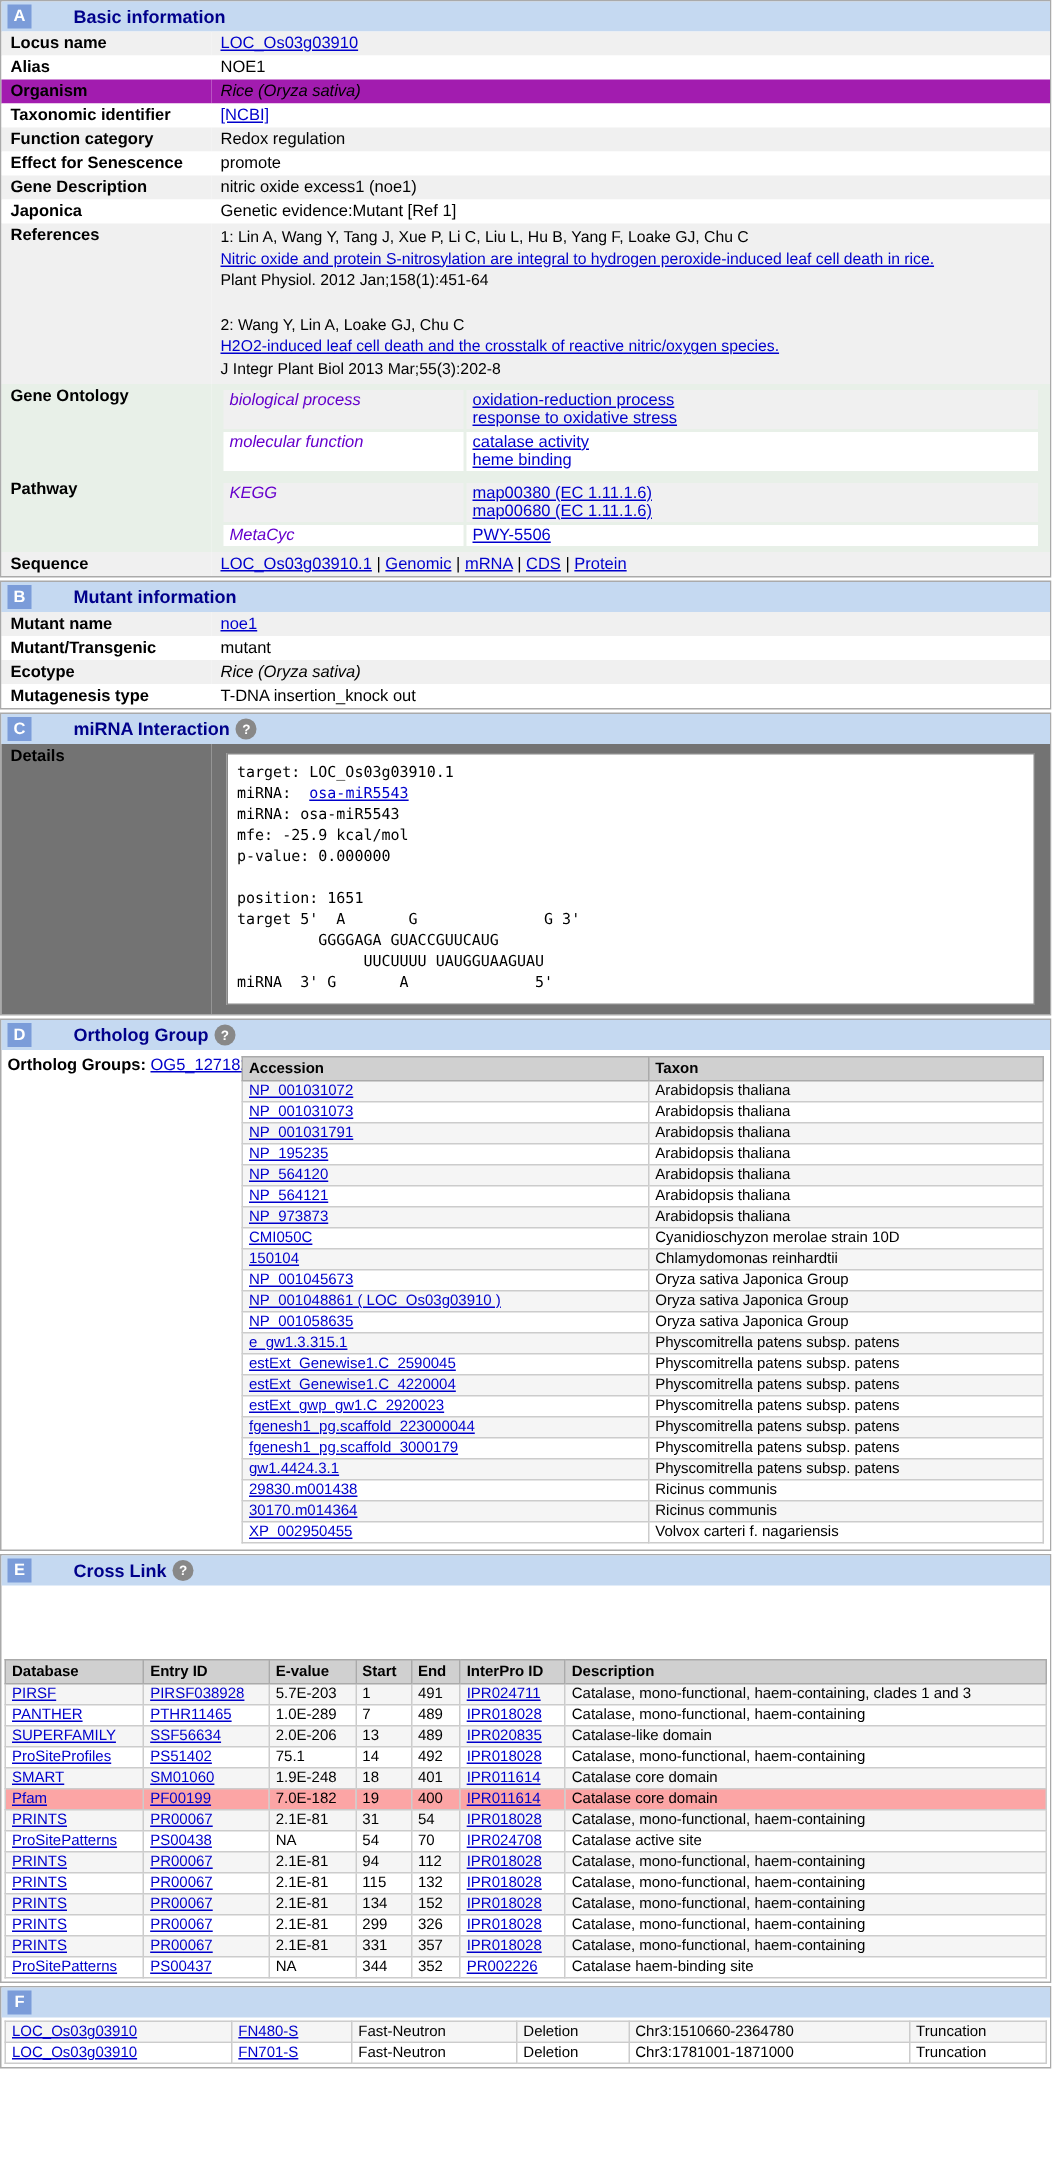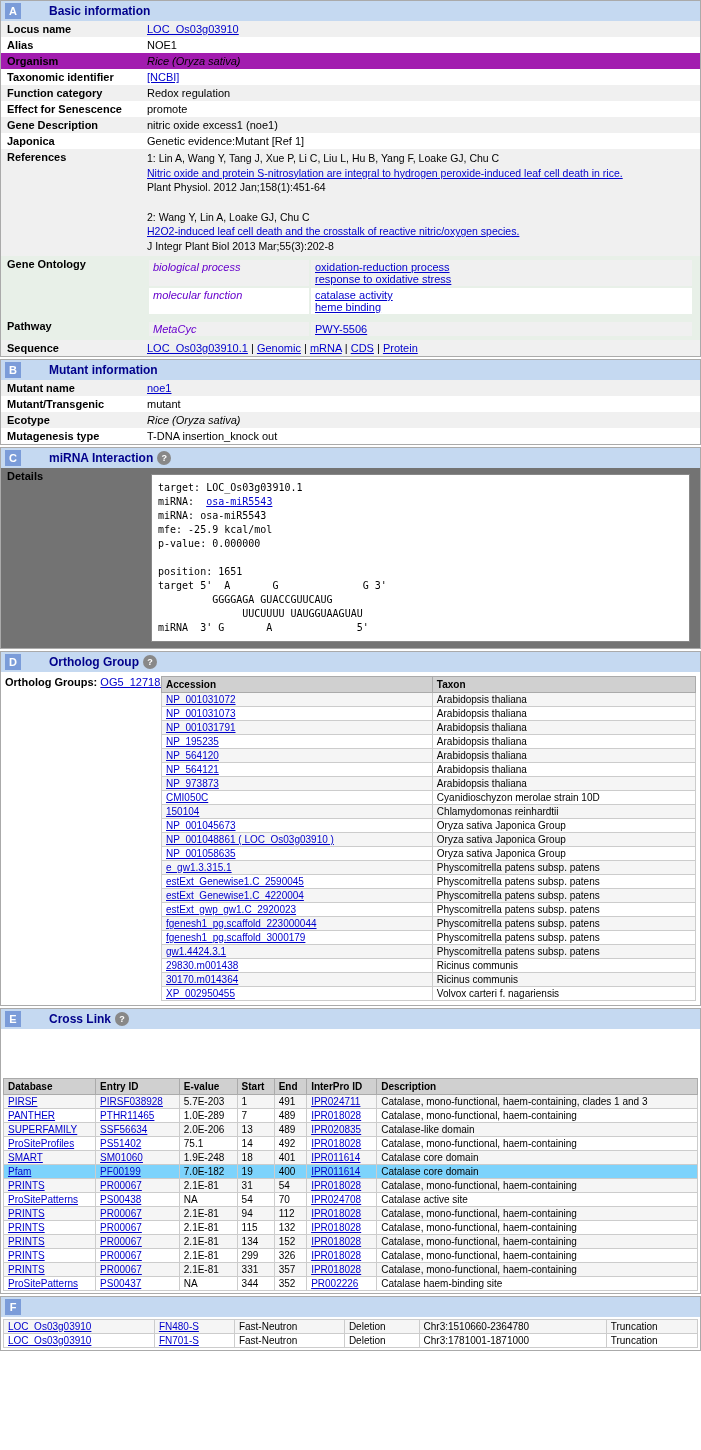--- a/index.html
+++ b/index.html
@@ -141,20 +141,27 @@
           </tr>
         </tbody>
             </table>
       </td>
     </tr>
     <tr style="background:#e8f0e8">
       <td class="label-col">Pathway</td>
       <td class="value-col">
         <table class="pathway-table">
           <tbody>
+                <tr>
+            <td class="pathway-label"><em>KEGG</em></td>
+            <td>
+              <a>map00380 (EC 1.11.1.6)</a><br>
+              <a>map00680 (EC 1.11.1.6)</a>
+            </td>
+          </tr>
           <tr>
             <td class="pathway-label"><em>MetaCyc</em></td>
             <td>
               <a>PWY-5506</a>
             </td>
           </tr>
         </tbody>
             </table>
       </td>
     </tr>
@@ -401,21 +408,21 @@
           </tr>
           <tr style="background: rgb(245, 245, 245);">
             <td><a style="color: rgb(0, 0, 204);">SMART</a></td>
             <td><a style="color: rgb(0, 0, 204);">SM01060</a></td>
             <td>1.9E-248</td>
             <td>18</td>
             <td>401</td>
             <td><a style="color: rgb(0, 0, 204);">IPR011614</a></td>
             <td>Catalase core domain</td>
           </tr>
-          <tr style="background: #7dd3fc;">
+          <tr style="background: #fca5a5;">
             <td><a style="color: rgb(0, 0, 204);">Pfam</a></td>
             <td><a style="color: rgb(0, 0, 204);">PF00199</a></td>
             <td>7.0E-182</td>
             <td>19</td>
             <td>400</td>
             <td><a style="color: rgb(0, 0, 204);">IPR011614</a></td>
             <td>Catalase core domain</td>
           </tr>
           <tr style="background: rgb(245, 245, 245);">
             <td><a style="color: rgb(0, 0, 204);">PRINTS</a></td>

